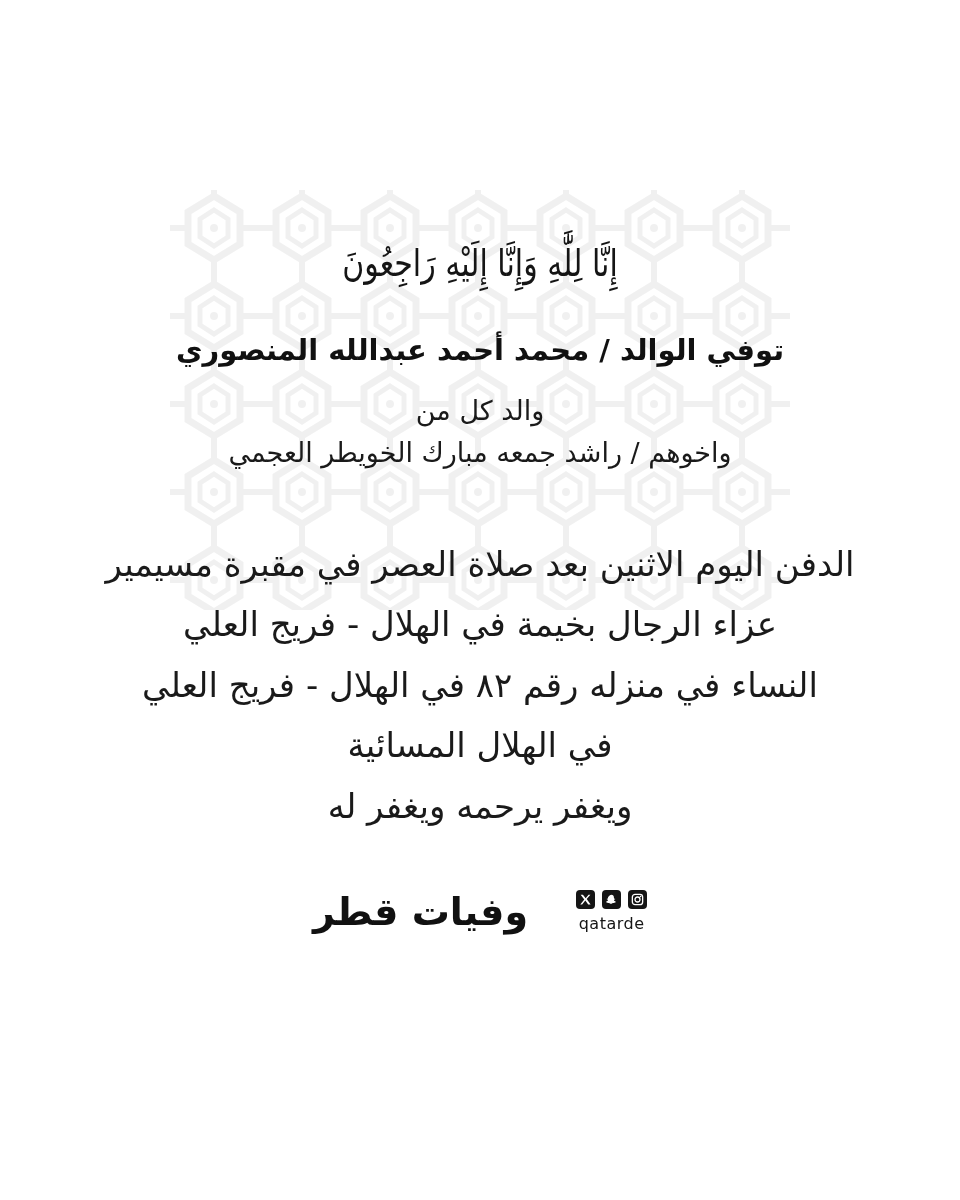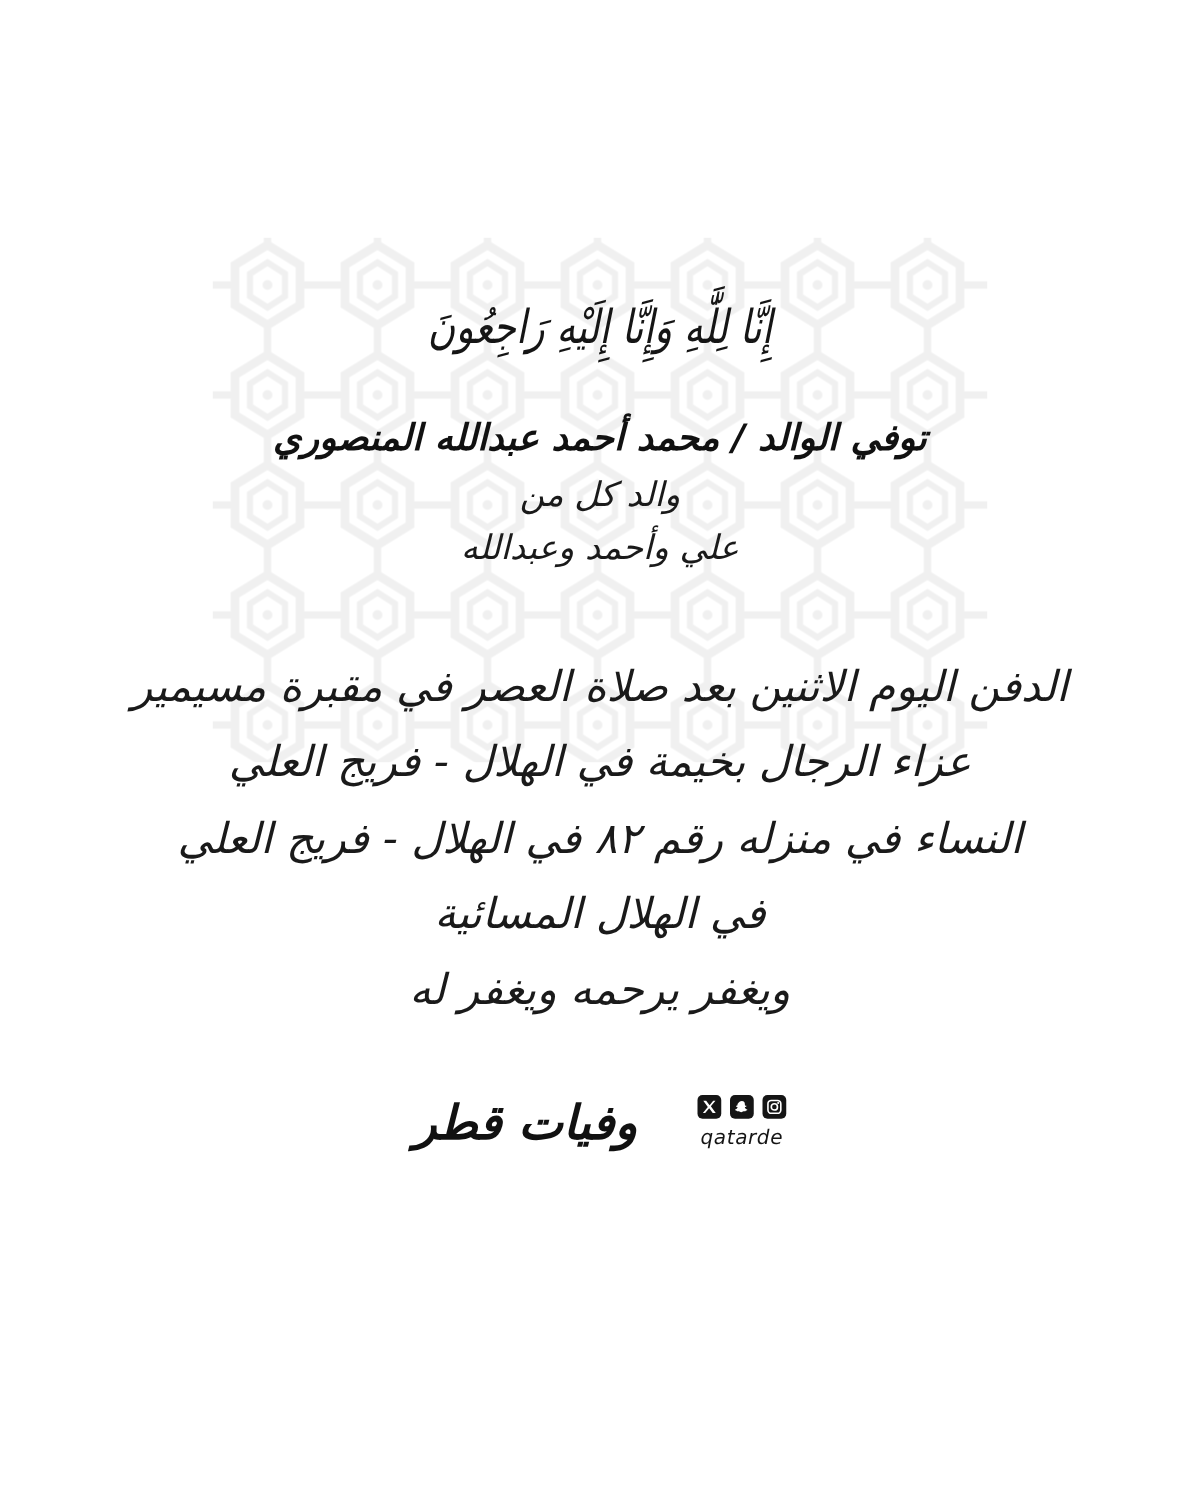--- a/index.html
+++ b/index.html
@@ -16,21 +16,20 @@
   }
 
   .card {
     position: relative;
     width: 960px;
     height: 840px;
     background: #ffffff;
     display: flex;
     flex-direction: column;
     align-items: flex-end;
-    font-style: italic;
   }
 
   
   .watermark {
     position: absolute;
     left: 50%;
     transform: translateX(-50%);
     top: 190px;
     width: 620px;
     height: 420px;
@@ -67,21 +66,21 @@
     line-height: 1.35;
     color: #111111;
     direction: rtl;
   }
 
   .relation-line {
     font-size: 27px;
     line-height: 1.55;
     color: #1a1a1a;
     direction: rtl;
-    margin-top: 6px;
+    margin-top: 20px;
   }
 
   .relation-line.tight {
     margin-top: 0;
   }
 
   .details {
     margin-top: 60px;
     direction: rtl;
   }
@@ -166,21 +165,21 @@
     <rect x="0" y="0" width="620" height="420" fill="url(#geo)"></rect>
   </svg>
 
   <div class="content">
 
     <div class="basmala">إِنَّا لِلَّٰهِ وَإِنَّا إِلَيْهِ رَاجِعُونَ</div>
 
     <div class="deceased-name">توفي الوالد / محمد أحمد عبدالله المنصوري</div>
 
     <div class="relation-line">والد كل من</div>
-    <div class="relation-line tight">علي وأحمد وعبدالله</div>
+    <div class="relation-line tight">واخوهم / راشد جمعه مبارك الخويطر العجمي</div>
 
     <div class="details">
       <div class="details-line">الدفن اليوم الاثنين بعد صلاة العصر في مقبرة مسيمير</div>
       <div class="details-line">عزاء الرجال بخيمة في الهلال - فريج العلي</div>
       <div class="details-line">النساء في منزله رقم ٨٢ في الهلال - فريج العلي</div>
       <div class="details-line">في الهلال المسائية</div>
       <div class="details-line">ويغفر يرحمه ويغفر له</div>
     </div>
 
     <div class="footer">

